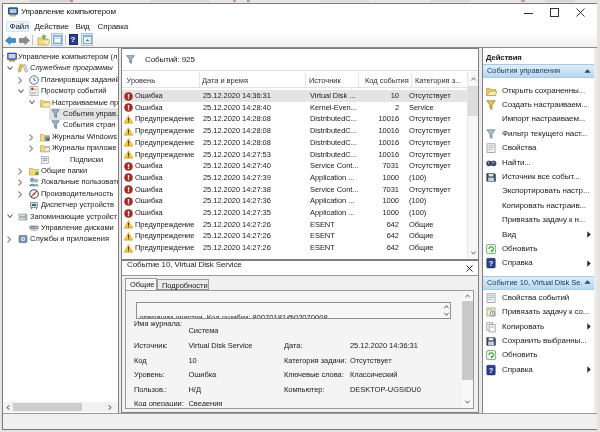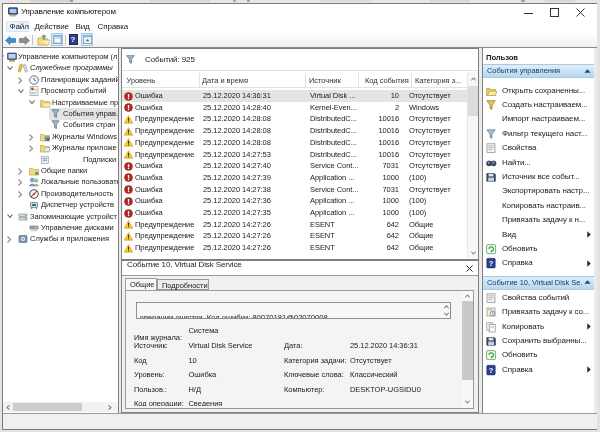--- a/index.html
+++ b/index.html
@@ -143,21 +143,21 @@
 <svg style="left:37px;top:95.2px;" width="10" height="10" viewBox="0 0 10 10">
       <path d="M0.5 2.5 L0.5 9 L9.5 9 L9.5 3.5 L4.5 3.5 L3.7 2.5 Z" fill="#f2d97e" stroke="#b89a3e" stroke-width="0.6"></path>
       <rect x="4.8" y="4.6" width="4.5" height="4" fill="#e8eef5" stroke="#7d93ab" stroke-width="0.4"></rect>
     </svg>
 <div class="tt" style="left:49px;top:95.2px;">Журналы приложе</div>
 <svg style="left:37px;top:106.6px;" width="10" height="10" viewBox="0 0 10 10">
       <rect x="1.5" y="1.5" width="7" height="7" fill="#e9eef3" stroke="#8a9aa8" stroke-width="0.6"></rect>
       <rect x="2.8" y="3" width="4.4" height="0.9" fill="#7d93ab"></rect>
       <rect x="2.8" y="4.8" width="4.4" height="0.9" fill="#7d93ab"></rect>
     </svg>
-<div class="tt" style="left:62px;top:106.6px;padding-left:18px;">Подписки</div>
+<div class="tt" style="left:49px;top:106.6px;padding-left:18px;">Подписки</div>
 <svg style="left:15px;top:120.0px;" width="4" height="7" viewBox="0 0 4 7">
       <path d="M0.5 0.5 L3.5 3.5 L0.5 6.5" fill="none" stroke="#8f8f8f" stroke-width="1.2"></path>
     </svg>
 <svg style="left:26px;top:118.0px;" width="10" height="10" viewBox="0 0 10 10">
       <path d="M0.5 2.5 L0.5 9 L9.5 9 L9.5 3.5 L4.5 3.5 L3.7 2.5 Z" fill="#f2d97e" stroke="#b89a3e" stroke-width="0.6"></path>
       <circle cx="7.8" cy="7.4" r="1.7" fill="#58a058"></circle>
     </svg>
 <div class="tt" style="left:38px;top:118.0px;">Общие папки</div>
 <svg style="left:15px;top:131.4px;" width="4" height="7" viewBox="0 0 4 7">
       <path d="M0.5 0.5 L3.5 3.5 L0.5 6.5" fill="none" stroke="#8f8f8f" stroke-width="1.2"></path>
@@ -249,21 +249,21 @@
 <div class="t2" style="left:287px;top:3.0px;">Отсутствует</div>
 <svg style="left:2px;top:15.2px;" width="9" height="9" viewBox="0 0 9 9">
       <circle cx="4.5" cy="4.5" r="4" fill="#b02a23" stroke="#8c1f1a" stroke-width="0.5"></circle>
       <rect x="3.9" y="2" width="1.3" height="3.4" rx="0.6" fill="#fff"></rect>
       <circle cx="4.5" cy="6.6" r="0.75" fill="#fff"></circle>
     </svg>
 <div class="t2" style="left:13px;top:14.8px;">Ошибка</div>
 <div class="t2" style="left:81px;top:14.8px;">25.12.2020 14:28:40</div>
 <div class="t2" style="left:188px;top:14.8px;">Kernel-Even...</div>
 <div class="t2" style="left:232px;top:14.8px;width:45px;text-align:right;">2</div>
-<div class="t2" style="left:287px;top:14.8px;">Windows</div>
+<div class="t2" style="left:287px;top:14.8px;">Service</div>
 <svg style="left:2px;top:26.9px;" width="9" height="9" viewBox="0 0 9 9">
       <path d="M4.5 0.6 L8.8 8.2 L0.2 8.2 Z" fill="#fdc829" stroke="#b8860b" stroke-width="0.5"></path>
       <rect x="4" y="2.8" width="1" height="2.9" fill="#3a2a00"></rect>
       <circle cx="4.5" cy="6.8" r="0.65" fill="#3a2a00"></circle>
     </svg>
 <div class="t2" style="left:13px;top:26.4px;">Предупреждение</div>
 <div class="t2" style="left:81px;top:26.4px;">25.12.2020 14:28:08</div>
 <div class="t2" style="left:188px;top:26.4px;">DistributedC...</div>
 <div class="t2" style="left:232px;top:26.4px;width:45px;text-align:right;">10016</div>
 <div class="t2" style="left:287px;top:26.4px;">Отсутствует</div>
@@ -402,21 +402,21 @@
 <div class="ab" style="left:136.5px;top:302.5px;width:306px;height:15px;overflow:hidden;">
     <div class="t2" style="left:3px;top:10.7px;font-size:7.7px;">операции очистки. Код ошибки: 80070181@02070008</div>
   </div>
 <svg style="left:443.5px;top:305px;" width="5" height="4" viewBox="0 0 5 4">
     <path d="M0.4 3.2 L2.5 0.6 L4.6 3.2" fill="none" stroke="#444" stroke-width="0.9"></path>
   </svg>
 <svg style="left:443.5px;top:312px;" width="5" height="4" viewBox="0 0 5 4">
     <path d="M0.4 0.8 L2.5 3.4 L4.6 0.8" fill="none" stroke="#444" stroke-width="0.9"></path>
   </svg>
 <div class="ab" style="left:125px;top:292px;width:335px;height:114px;overflow:hidden;">
-<div class="t2" style="left:9px;top:41px;text-align:center;">Имя журнала:</div>
+<div class="t2" style="left:9px;top:27px;text-align:center;">Имя журнала:</div>
 <div class="t2" style="left:63.5px;top:34.3px;">Система</div>
 <div class="t2" style="left:9px;top:49.0px;">Источник:</div>
 <div class="t2" style="left:63.5px;top:49.0px;">Virtual Disk Service</div>
 <div class="t2" style="left:159px;top:49.0px;">Дата:</div>
 <div class="t2" style="left:225px;top:49.0px;">25.12.2020 14:36:31</div>
 <div class="t2" style="left:9px;top:63.6px;">Код</div>
 <div class="t2" style="left:63.5px;top:63.6px;">10</div>
 <div class="t2" style="left:159px;top:63.6px;">Категория задачи:</div>
 <div class="t2" style="left:225px;top:63.6px;">Отсутствует</div>
 <div class="t2" style="left:9px;top:78.2px;">Уровень:</div>
@@ -432,21 +432,21 @@
 </div>
 <div class="ab" style="left:461.5px;top:290.5px;width:11px;height:117px;background:#f8f8f8;"></div>
 <svg style="left:464.5px;top:293.5px;" width="5" height="4" viewBox="0 0 5 4">
     <path d="M0.4 3.4 L2.5 0.8 L4.6 3.4" fill="none" stroke="#555" stroke-width="0.9"></path>
   </svg>
 <svg style="left:464.5px;top:400px;" width="5" height="4" viewBox="0 0 5 4">
     <path d="M0.4 0.6 L2.5 3.2 L4.6 0.6" fill="none" stroke="#555" stroke-width="0.9"></path>
   </svg>
 <div class="ab" style="left:461.5px;top:301px;width:11px;height:79px;background:#c9c9c9;"></div>
 <div class="ab" style="left:482px;top:48px;width:112px;height:365px;background:#ffffff;border-left:1px solid #7f7f7f;box-sizing:border-box;"></div>
-<div class="t" style="left:486px;top:53px;font-weight:bold;font-size:7.7px;">Пользов</div>
+<div class="t" style="left:486px;top:53px;font-weight:bold;font-size:7.7px;">Действия</div>
 <div class="ab" style="left:483px;top:64px;width:111px;height:12px;background:linear-gradient(#ddeefb,#b7d7ef);border-top:1px solid #abc9e0;border-bottom:1px solid #abc9e0;box-sizing:content-box;"></div>
 <div class="t2" style="left:487px;top:66px;color:#20405e;max-width:96px;overflow:hidden;">События управления</div>
 <svg style="left:584px;top:68.5px;" width="7" height="4" viewBox="0 0 7 4">
     <path d="M0.3 3.7 L3.5 0.3 L6.7 3.7 Z" fill="#2b4a66"></path>
   </svg>
 <svg style="left:486px;top:85.6px;" width="11" height="10" viewBox="0 0 11 10">
     <path d="M0.5 2.5 L0.5 9.5 L9.5 9.5 L9.5 3.5 L4.8 3.5 L4 2.5 Z" fill="#eecd62" stroke="#ab8c32" stroke-width="0.6"></path>
     <path d="M9.5 9.5 L11 5.2 L3 5.2 L1.6 9.5 Z" fill="#f8e9a8" stroke="#ab8c32" stroke-width="0.5"></path>
   </svg>
 <div class="t" style="left:502px;top:85.6px;">Открыть сохраненны...</div>

